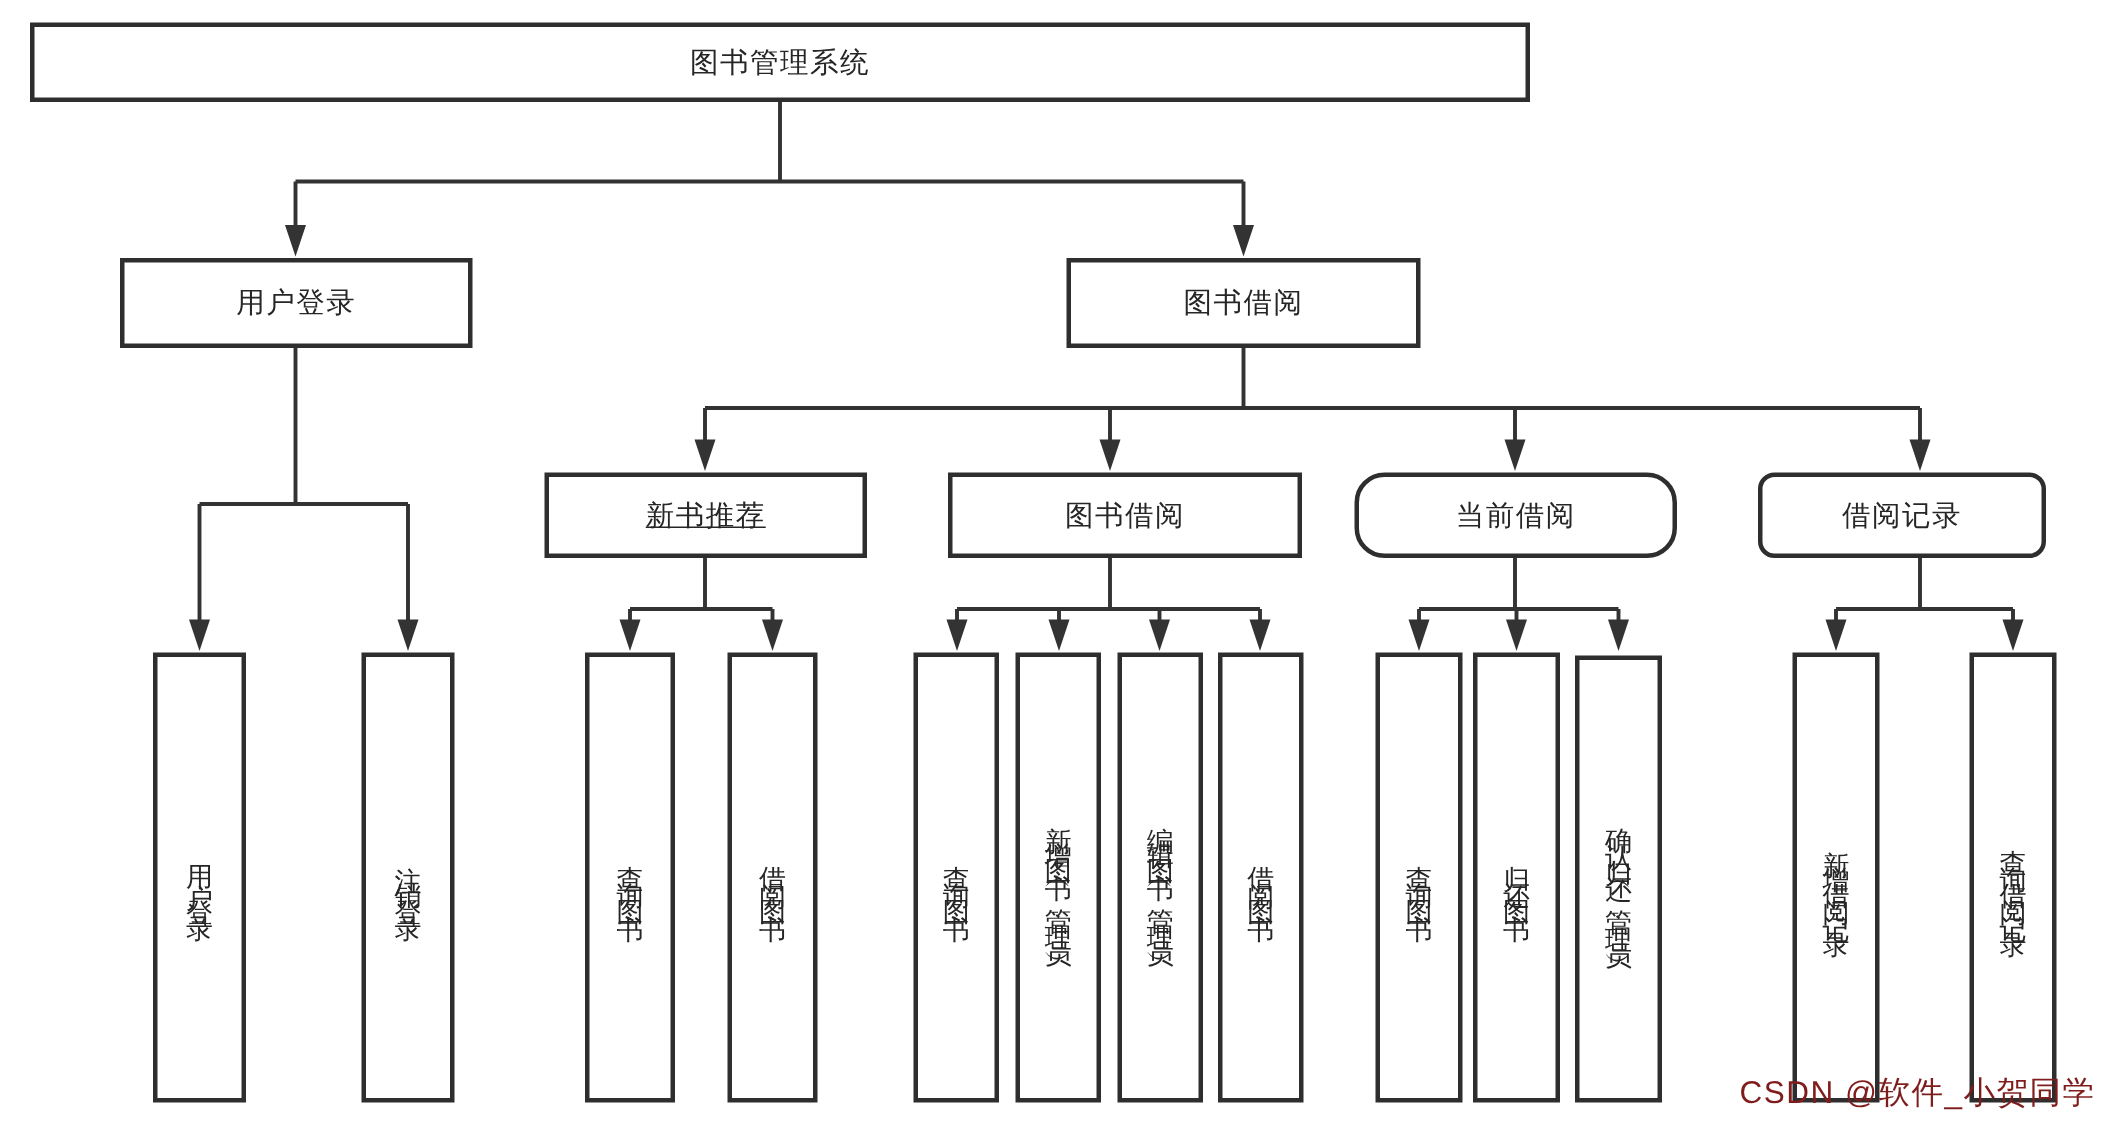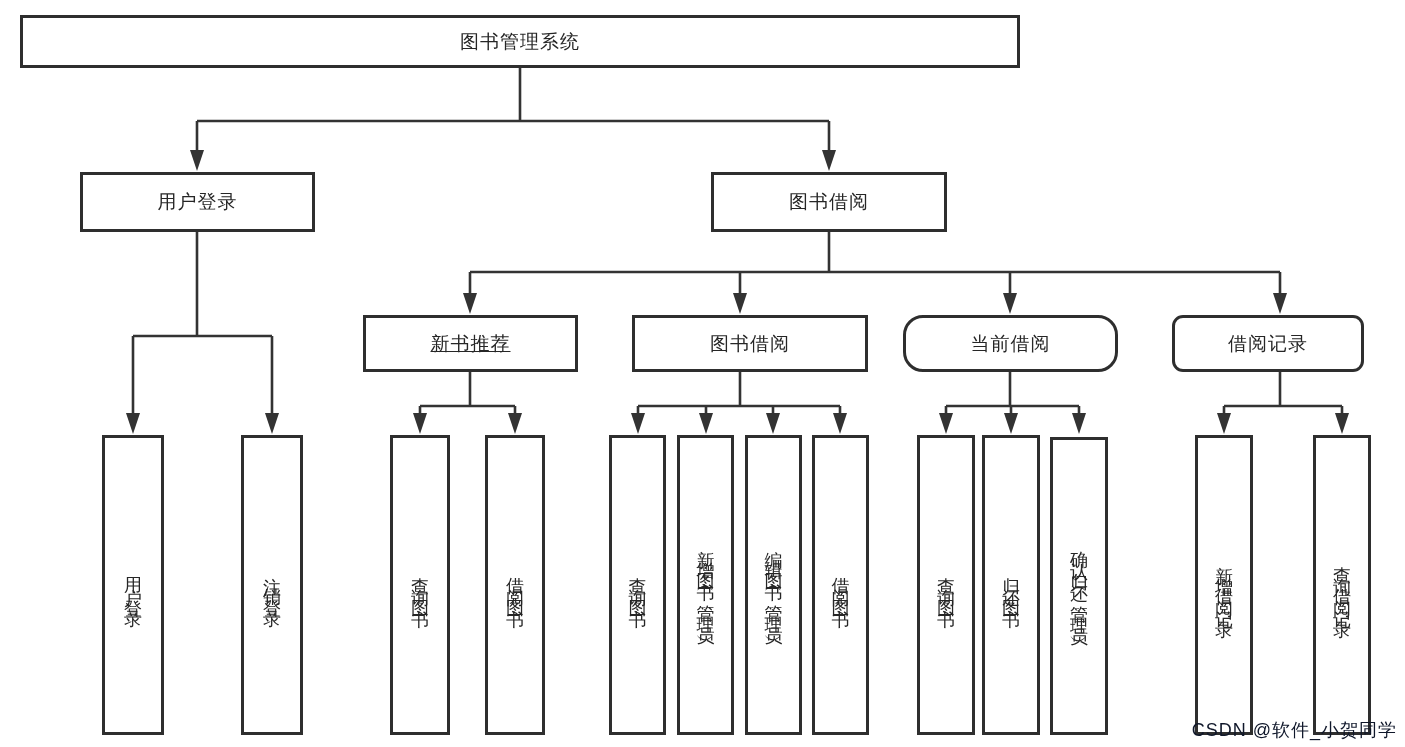--- a/index.html
+++ b/index.html
@@ -29,22 +29,22 @@
     writing-mode: vertical-rl;
     text-orientation: mixed;
     font-size: 18px;
     letter-spacing: 11px;
     white-space: normal;
   }
   .watermark {
     position: absolute;
     right: 8px;
     bottom: 5px;
-    color: #0f172a;
-    font-size: 18px;
+    color: #7f1d1d;
+    font-size: 21px;
     letter-spacing: 1px;
     margin-left: 40px;
   }
 </style>
 </head>
 <body>
 
 <div class="canvas">
 
   <svg class="connectors" width="1405" height="747" viewBox="0 0 1405 747" xmlns="http://www.w3.org/2000/svg">

